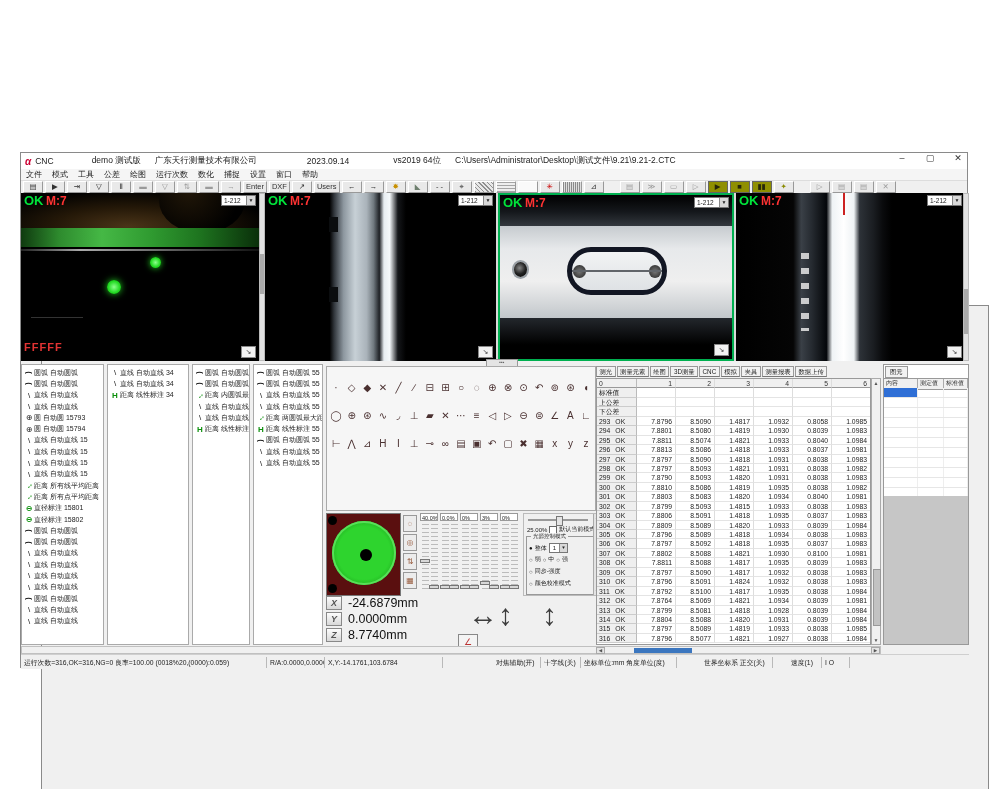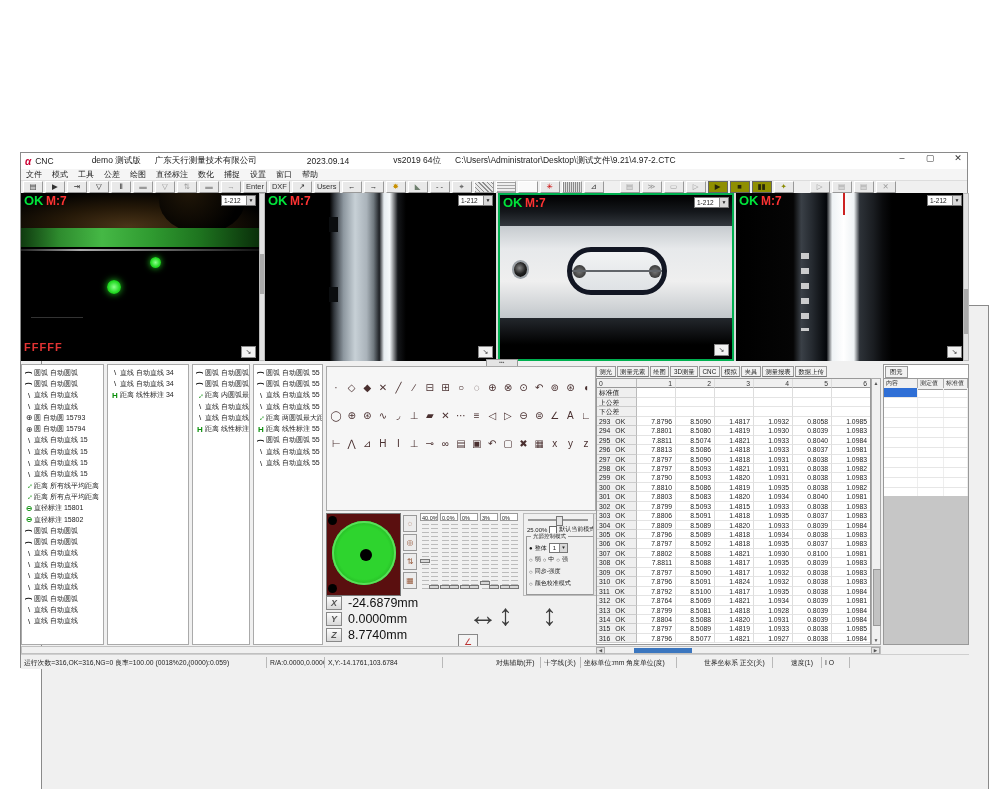--- a/index.html
+++ b/index.html
@@ -172,35 +172,35 @@
   <div class="app">
 
     <div class="titlebar">
       <span class="logo">α</span>
       <span class="tseg app">T-King</span>
       <span class="tseg">CNC</span>
       <span class="tseg" style="margin-left:24px">demo 测试版</span>
       <span class="tseg">广东天行测量技术有限公司</span>
       <span class="tseg" style="margin-left:36px">2023.09.14</span>
       <span class="tseg" style="margin-left:30px">vs2019 64位</span>
-      <span class="tseg">C:\Users\Administrator\Desktop\测试文件\9.21\4.97-2.CTC</span>
+      <span class="tseg">C:\Users\Administrator\Desktop\测试文件\9.21\9.21-2.CTC</span>
       <span class="winctl">
         <span class="winbtn">–</span>
         <span class="winbtn">▢</span>
         <span class="winbtn">✕</span>
       </span>
     </div>
 
     <div class="menubar" id="menubar">
         <span class="menu-item">文件</span>
         <span class="menu-item">模式</span>
         <span class="menu-item">工具</span>
         <span class="menu-item">公差</span>
         <span class="menu-item">绘图</span>
-        <span class="menu-item">直径标注</span>
+        <span class="menu-item">运行次数</span>
         <span class="menu-item">数化</span>
         <span class="menu-item">捕捉</span>
         <span class="menu-item">设置</span>
         <span class="menu-item">窗口</span>
         <span class="menu-item">帮助</span>
       </div>
 
     <div class="toolbar" id="toolbar">
         <button class="tbtn n">▤</button>
         <button class="tbtn n">▶</button>

